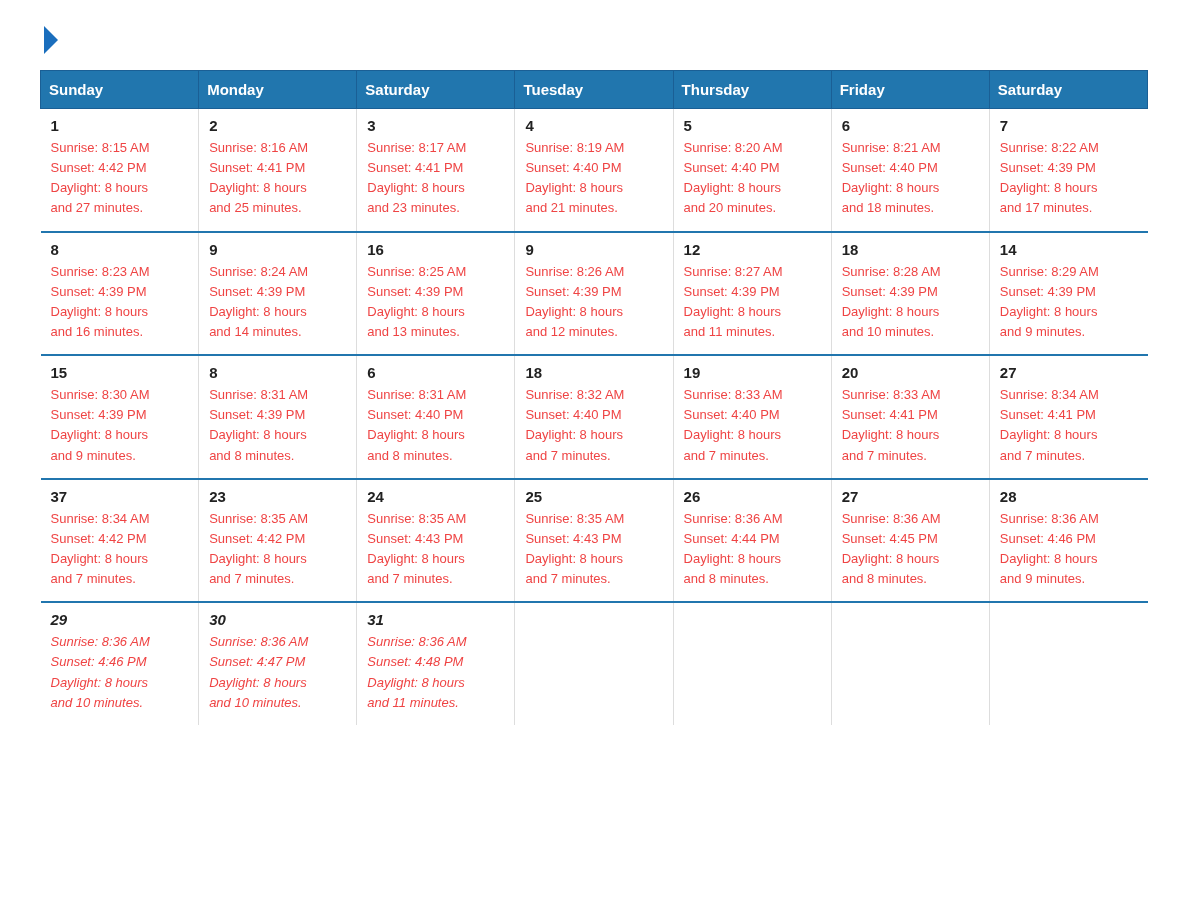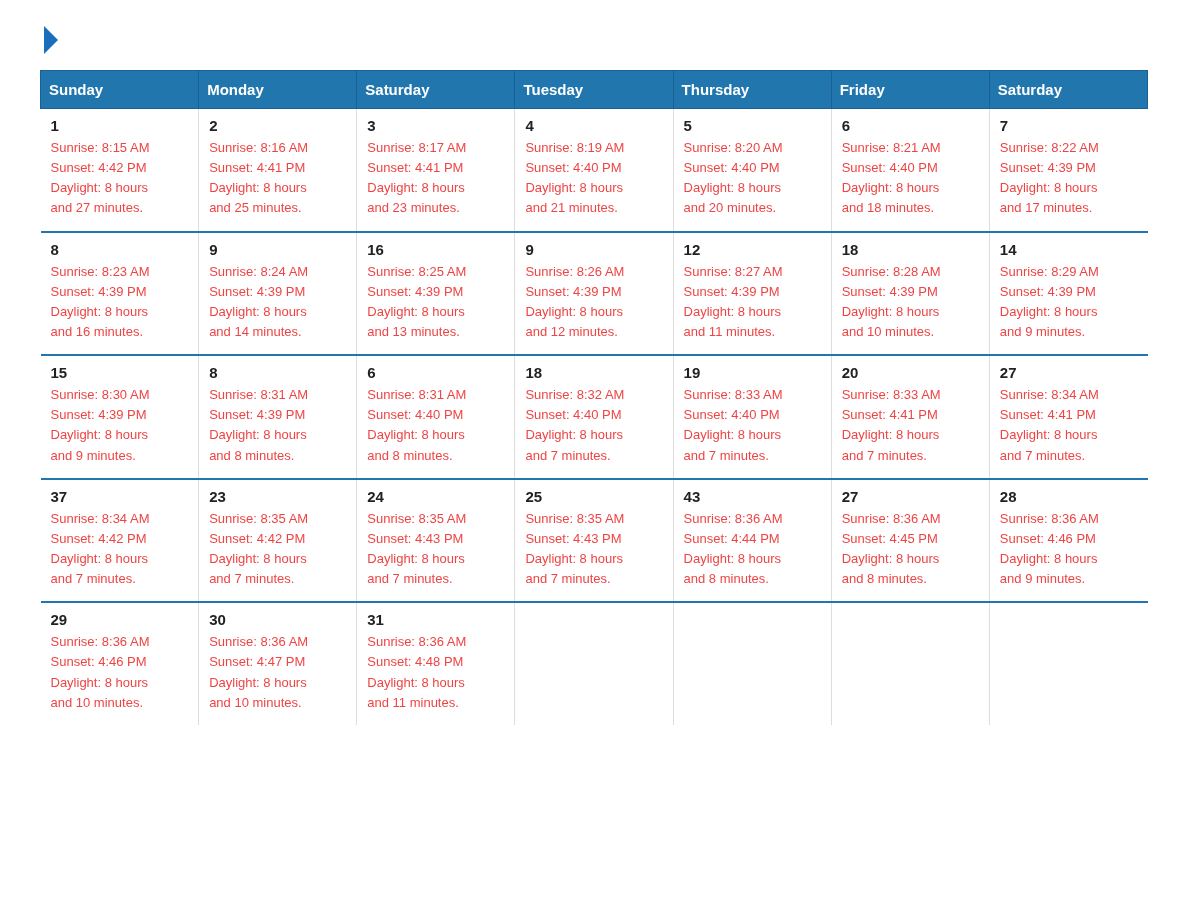--- a/index.html
+++ b/index.html
@@ -97,20 +97,21 @@
       margin-bottom: 4px;
       display: block;
     }
     .day-info {
       font-size: 13px;
       color: #ef4444;
       line-height: 1.55;
     }
     tbody tr:last-child {
       border-bottom: none;
+      font-style: italic;
     }
   </style>
 </head>
 <body>
 
 <div class="header">
   <div class="logo">
     <div class="logo-general">
       <span></span>
       <div class="logo-arrow"></div>
@@ -362,21 +363,21 @@
         <td>
         <span class="day-number">25</span>
         <div class="day-info">
           Sunrise: 8:35 AM<br>
           Sunset: 4:43 PM<br>
           Daylight: 8 hours<br>
           and 7 minutes.
         </div>
         </td>
         <td>
-        <span class="day-number">43</span>
+        <span class="day-number">26</span>
         <div class="day-info">
           Sunrise: 8:36 AM<br>
           Sunset: 4:44 PM<br>
           Daylight: 8 hours<br>
           and 8 minutes.
         </div>
         </td>
         <td>
         <span class="day-number">27</span>
         <div class="day-info">

